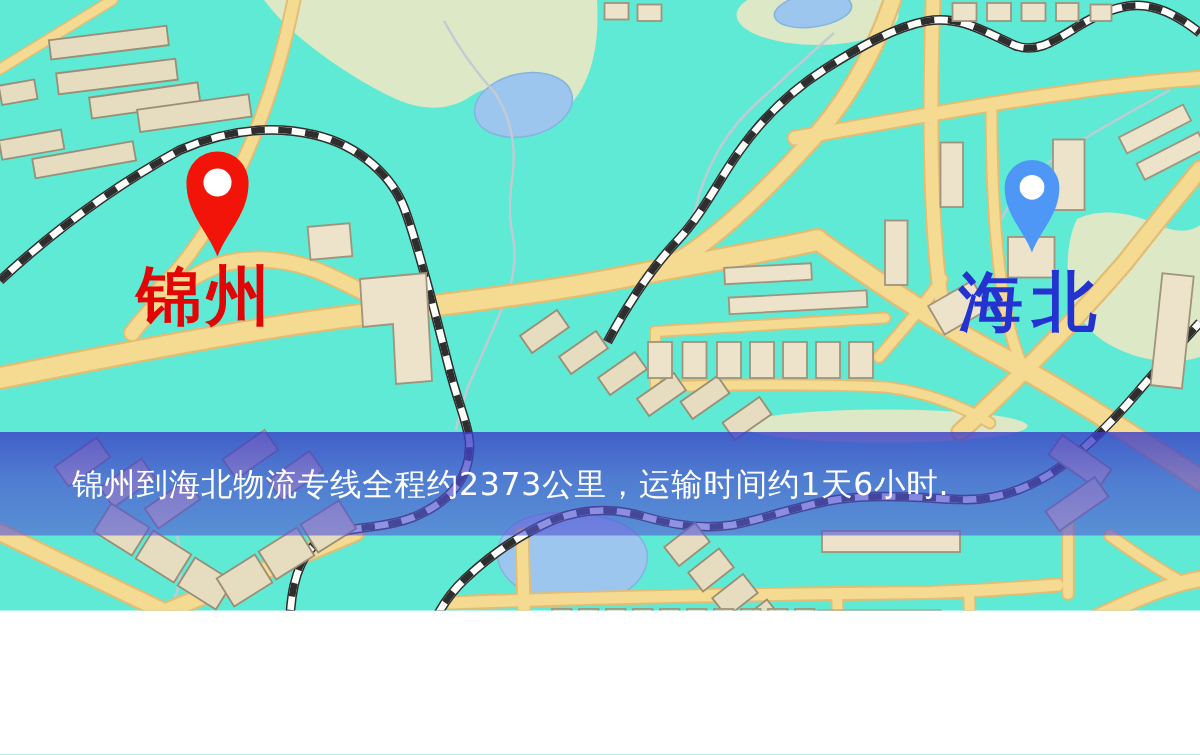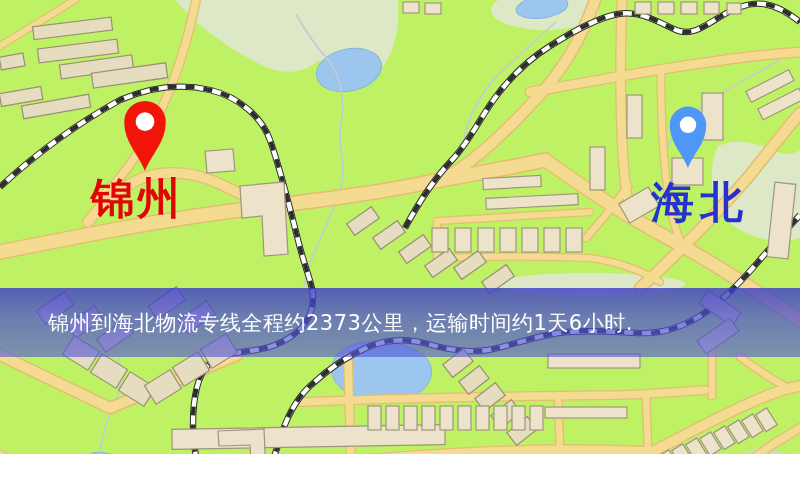--- a/index.html
+++ b/index.html
@@ -1,25 +1,25 @@
 <!DOCTYPE html>
 <html><head>
 <meta charset="utf-8">
 <style>
   html,body{margin:0;padding:0;}
   body{width:800px;height:503px;overflow:hidden;font-family:"DejaVu Sans","Liberation Sans",sans-serif;}
-  .map-wrap{position:relative;width:800px;height:454px;background:#bef264;overflow:hidden;}
+  .map-wrap{position:relative;width:800px;height:407px;background:#5eead4;overflow:hidden;}
   .map-wrap svg.base{position:absolute;left:0;top:0;}
   .pin{position:absolute;}
   .pin-origin{left:121px;top:98px;width:48px;height:75px;}
   .pin-dest{left:666px;top:104px;width:44px;height:66px;}
   .city-label{position:absolute;font-weight:600;line-height:1;white-space:nowrap;
               font-family:"DejaVu Sans","Liberation Sans",sans-serif;}
   .label-origin{left:91px;top:177px;font-size:43px;letter-spacing:3px;color:#e20505;}
-  .label-dest{left:639px;top:181px;font-size:43px;letter-spacing:6px;color:#2433d0;margin-left:12px;}
+  .label-dest{left:639px;top:181px;font-size:43px;letter-spacing:6px;color:#2433d0;}
   .banner{position:absolute;left:0;top:288px;width:800px;height:69px;
           background:linear-gradient(180deg,rgba(58,60,198,0.80) 0%,rgba(74,78,208,0.70) 45%,rgba(84,88,214,0.62) 100%);
           display:flex;align-items:center;padding-left:24px;}
   .banner-text{color:#ffffff;font-size:21px;letter-spacing:0.5px;padding-left:24px;
                font-family:"DejaVu Sans","Liberation Sans",sans-serif;}
   
   .casing use{fill:none;stroke:#e3bd74;stroke-linecap:round;stroke-linejoin:round;}
   .tarmac use{fill:none;stroke:#f5da92;stroke-linecap:round;stroke-linejoin:round;}
   
   .rail-outer use{fill:none;stroke:#2e2e2e;stroke-width:6.4;}

